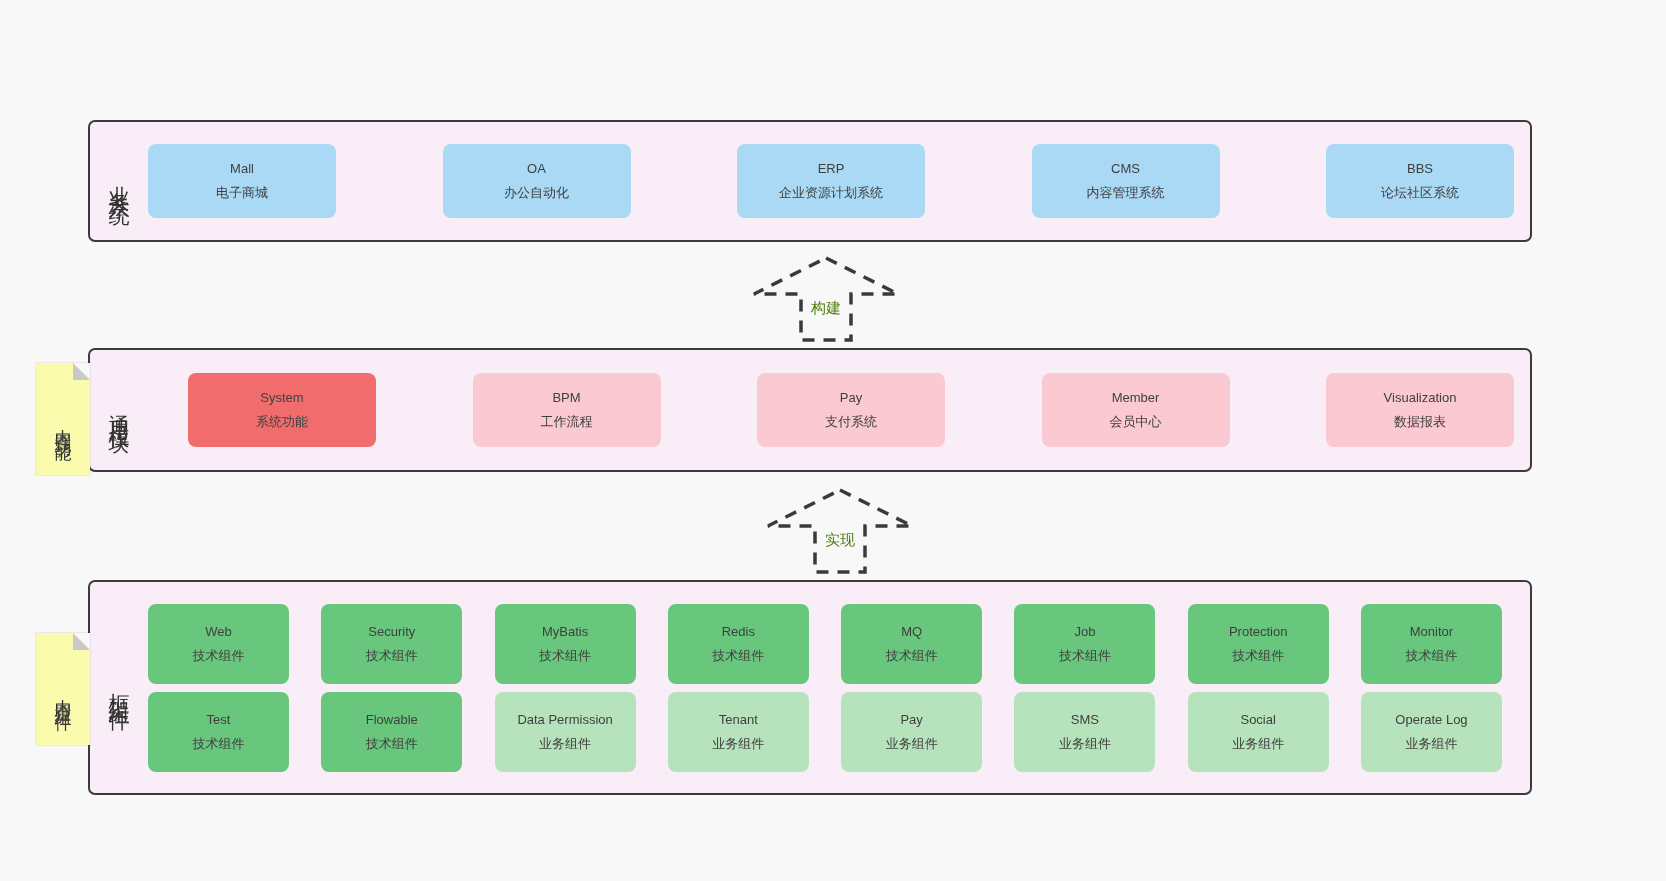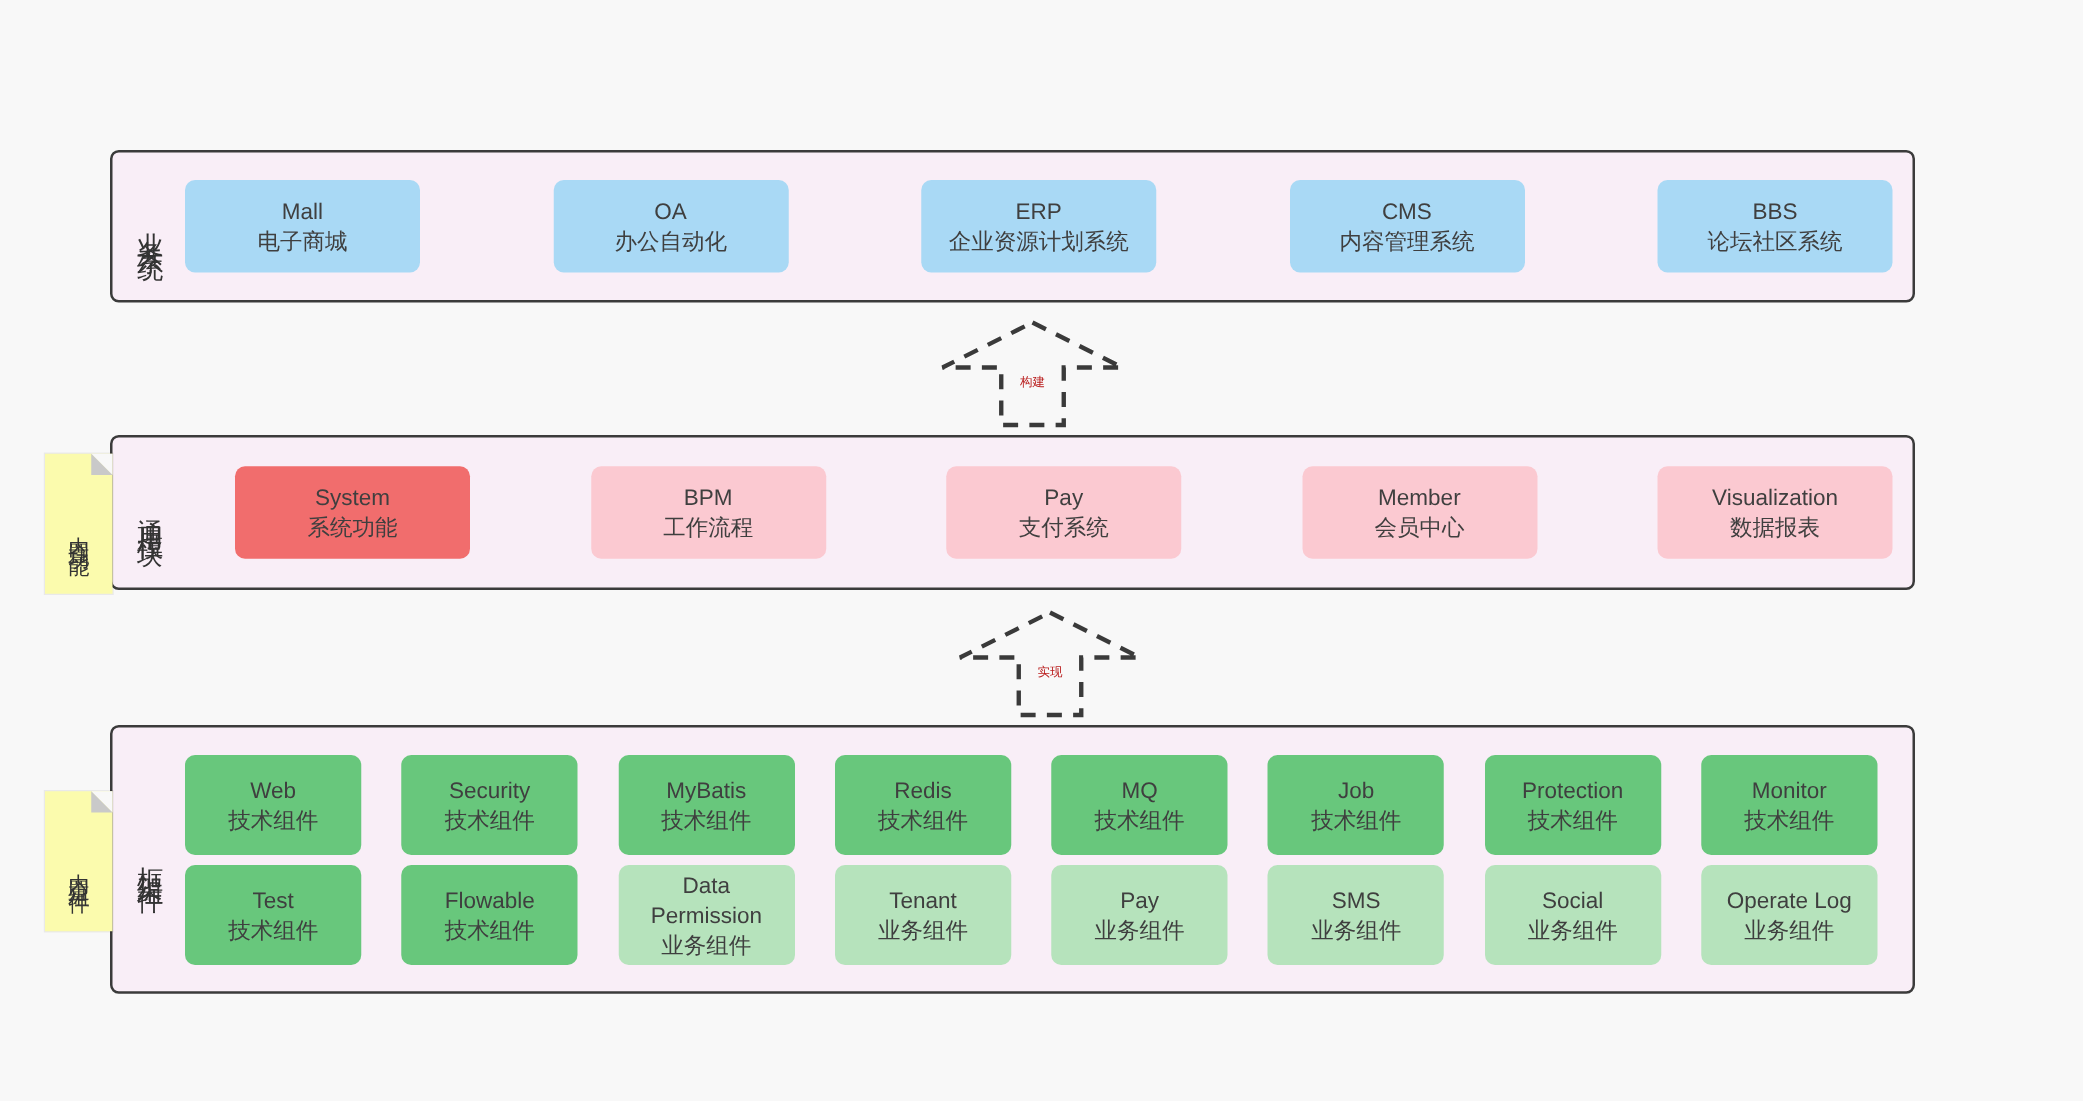--- a/index.html
+++ b/index.html
@@ -32,21 +32,21 @@
   .boxes{
     flex:1;display:flex;justify-content:space-between;align-items:center;
     padding:0 16px 0 0;
   }
   .rows{flex:1;display:flex;flex-direction:column;justify-content:center;gap:8px;padding:0 28px 0 0;}
   .row{display:flex;justify-content:space-between;}
 
   .box{
     border-radius:8px;display:flex;flex-direction:column;
     align-items:center;justify-content:center;
-    text-align:center;font-size:18px;line-height:24px;color:var(--text-dark);
+    text-align:center;font-size:13px;line-height:24px;color:var(--text-dark);
     padding:4px 8px;
   }
   .band6 .box{width:188px;height:74px;}
   .band8 .box{width:141px;height:80px;}
   .blue{background:var(--box-blue);}
   .red{background:var(--box-red);}
   .pink{background:var(--box-pink);}
   .green-dark{background:var(--box-green-dark);}
   .green-light{background:var(--box-green-light);}
 
@@ -73,21 +73,21 @@
   .arrow{position:absolute;width:160px;height:90px;}
   #arrow-build{left:746px;top:254px;}
   #arrow-implement{left:760px;top:486px;}
   .arrow svg{position:absolute;inset:0;}
   .arrow-path{
     fill:none;stroke:#3a3a3a;stroke-width:3.5;
     stroke-dasharray:12 9;stroke-linejoin:miter;
   }
   .arrow-label{
     position:absolute;left:50%;top:44px;transform:translateX(-50%);
-    background:var(--page-bg);padding:1px 4px;font-size:10px;color:#b91c1c;
+    background:var(--page-bg);padding:1px 4px;font-size:15px;color:#4d7c0f;
     white-space:nowrap;z-index:2;
   }
 </style>
 </head>
 <body>
 
 <div class="canvas">
 
   <section class="band band6" id="band-business">
     <div class="band-label">业务系统</div>

